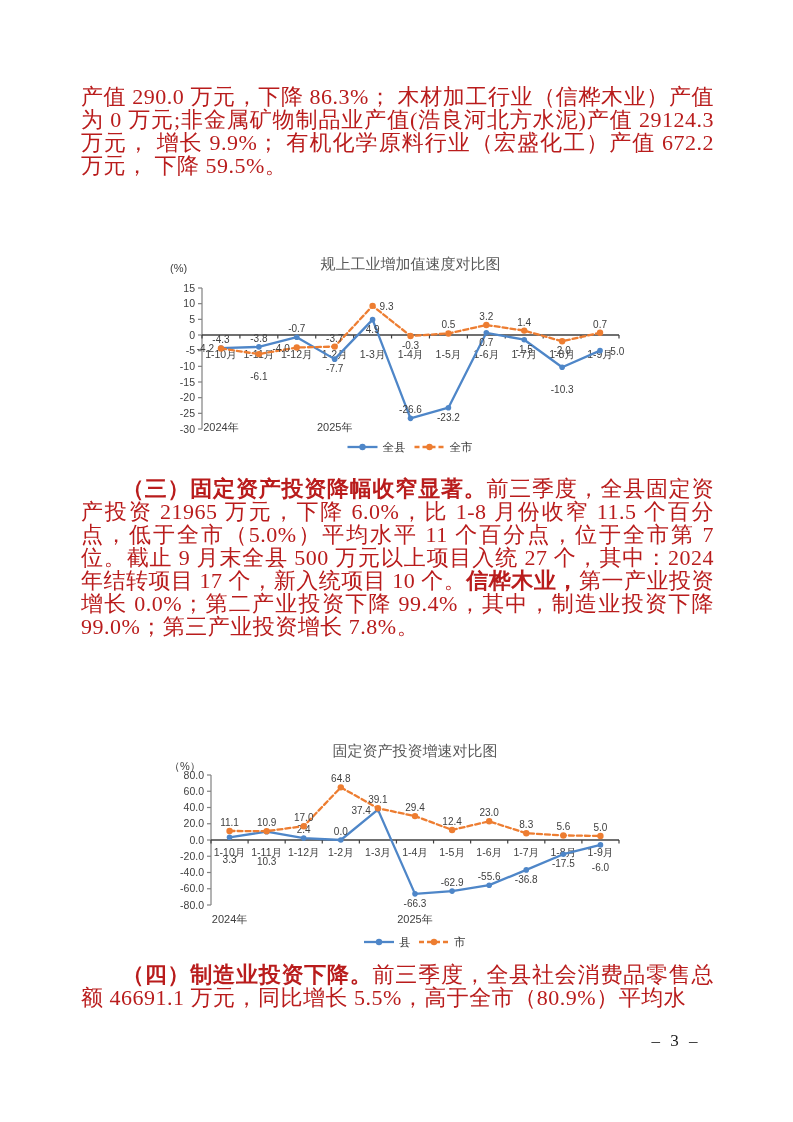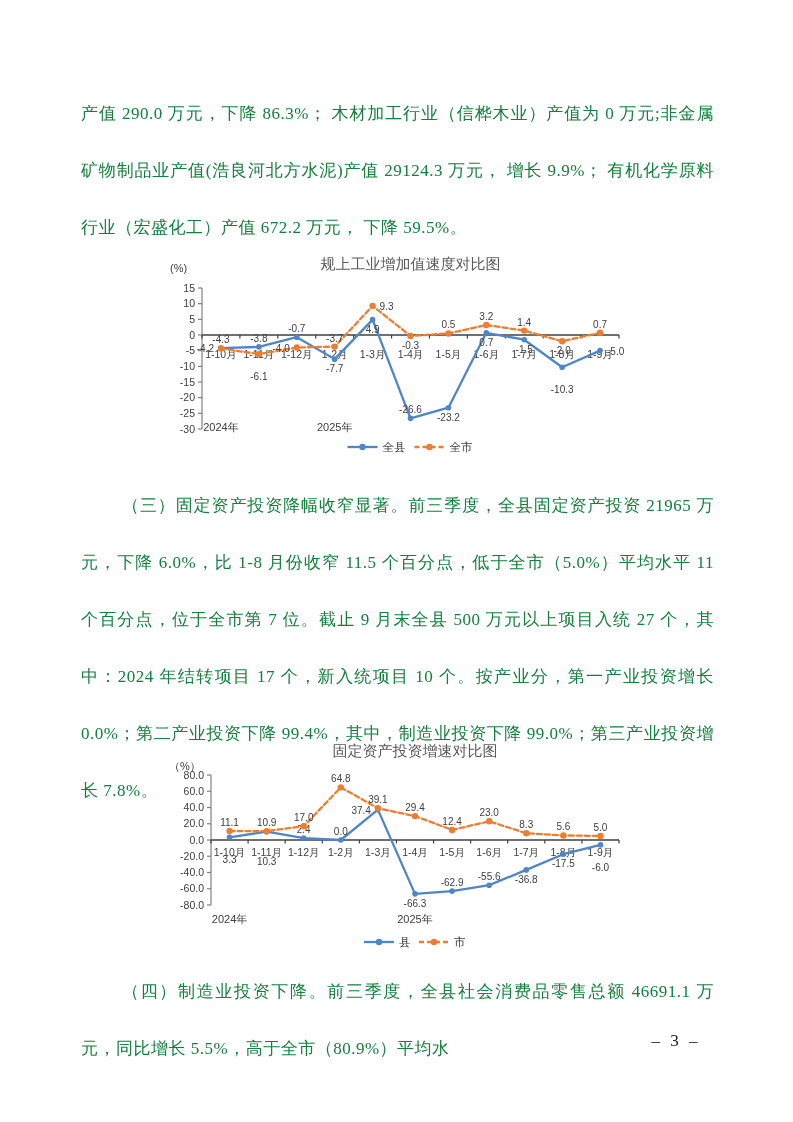--- a/index.html
+++ b/index.html
@@ -2,25 +2,25 @@
 <html><head>
 <meta charset="utf-8">
 <style>
   html,body{margin:0;padding:0;}
   body{
     width:793px;height:1122px;position:relative;background:#ffffff;overflow:hidden;
     font-family:"Liberation Serif","DejaVu Serif",serif;color:#000000;
   }
   .para{
     position:absolute;left:81px;width:633px;
-    font-size:17px;line-height:57px;text-align:justify;
-    letter-spacing:0.5px;color:#15803d;
+    font-size:22px;line-height:23px;text-align:justify;
+    letter-spacing:0.5px;color:#b91c1c;
   }
   .para.indent{text-indent:41px;}
-  .para .bold{font-weight:400;}
+  .para .bold{font-weight:700;}
   .chart-box{position:absolute;width:480px;}
   .chart-box svg{display:block;}
   #page-number{
     position:absolute;left:628px;top:1031px;width:96px;text-align:center;
     font-size:17px;letter-spacing:3px;color:#222;
   }
 </style>
 </head>
 <body>
 
@@ -125,21 +125,21 @@
       <text x="436.0454545454545" y="72.80666666666667" font-size="10" fill="#404040" text-anchor="middle" font-family="&quot;Liberation Sans&quot;,&quot;DejaVu Sans&quot;,sans-serif">0.7</text>
       <line x1="183.5" y1="192" x2="213.5" y2="192" stroke="#4e86c8" stroke-width="2.3"></line>
       <circle cx="198.5" cy="192" r="3.2" fill="#4e86c8"></circle>
       <text x="218.5" y="196" font-size="11.5" fill="#404040" text-anchor="start" font-family="&quot;Liberation Sans&quot;,&quot;DejaVu Sans&quot;,sans-serif">全县</text>
       <line x1="250.5" y1="192" x2="280.5" y2="192" stroke="#ed7d31" stroke-width="2.3" stroke-dasharray="5,3"></line>
       <circle cx="265.5" cy="192" r="3.2" fill="#ed7d31"></circle>
       <text x="285.5" y="196" font-size="11.5" fill="#404040" text-anchor="start" font-family="&quot;Liberation Sans&quot;,&quot;DejaVu Sans&quot;,sans-serif">全市</text>
     </svg>
   </div>
 
-<div class="para indent" id="p2" style="top:477px"><span class="bold">（三）固定资产投资降幅收窄显著。</span><span>前三季度，全县固定资产投资 21965 万元，下降 6.0%，比 1-8 月份收窄 11.5 个百分点，低于全市（5.0%）平均水平 11 个百分点，位于全市第 7 位。截止 9 月末全县 500 万元以上项目入统 27 个，其中：2024 年结转项目 17 个，新入统项目 10 个。</span><span class="bold">按产业分，</span><span>第一产业投资增长 0.0%；第二产业投资下降 99.4%，其中，制造业投资下降 99.0%；第三产业投资增长 7.8%。</span></div>
+<div class="para indent" id="p2" style="top:477px"><span class="bold">（三）固定资产投资降幅收窄显著。</span><span>前三季度，全县固定资产投资 21965 万元，下降 6.0%，比 1-8 月份收窄 11.5 个百分点，低于全市（5.0%）平均水平 11 个百分点，位于全市第 7 位。截止 9 月末全县 500 万元以上项目入统 27 个，其中：2024 年结转项目 17 个，新入统项目 10 个。</span><span class="bold">信桦木业，</span><span>第一产业投资增长 0.0%；第二产业投资下降 99.4%，其中，制造业投资下降 99.0%；第三产业投资增长 7.8%。</span></div>
 
 <div class="chart-box" style="left:164px;top:742px;height:215px">
     <svg width="480" height="215" viewBox="0 0 480 215">
       <text x="251" y="14" font-size="15" fill="#595959" text-anchor="middle" font-family="&quot;Liberation Sans&quot;,&quot;DejaVu Sans&quot;,sans-serif">固定资产投资增速对比图</text>
       <text x="5" y="28" font-size="11" fill="#404040" text-anchor="start" font-family="&quot;Liberation Sans&quot;,&quot;DejaVu Sans&quot;,sans-serif">（%）</text>
       <line x1="47" y1="33" x2="47" y2="163" stroke="#808080" stroke-width="1.2"></line>
       <line x1="43" y1="33" x2="47" y2="33" stroke="#808080" stroke-width="1.2"></line>
       <text x="40" y="36.5" font-size="10.5" fill="#404040" text-anchor="end" font-family="&quot;Liberation Sans&quot;,&quot;DejaVu Sans&quot;,sans-serif">80.0</text>
       <line x1="43" y1="49.25" x2="47" y2="49.25" stroke="#808080" stroke-width="1.2"></line>
       <text x="40" y="52.75" font-size="10.5" fill="#404040" text-anchor="end" font-family="&quot;Liberation Sans&quot;,&quot;DejaVu Sans&quot;,sans-serif">60.0</text>

